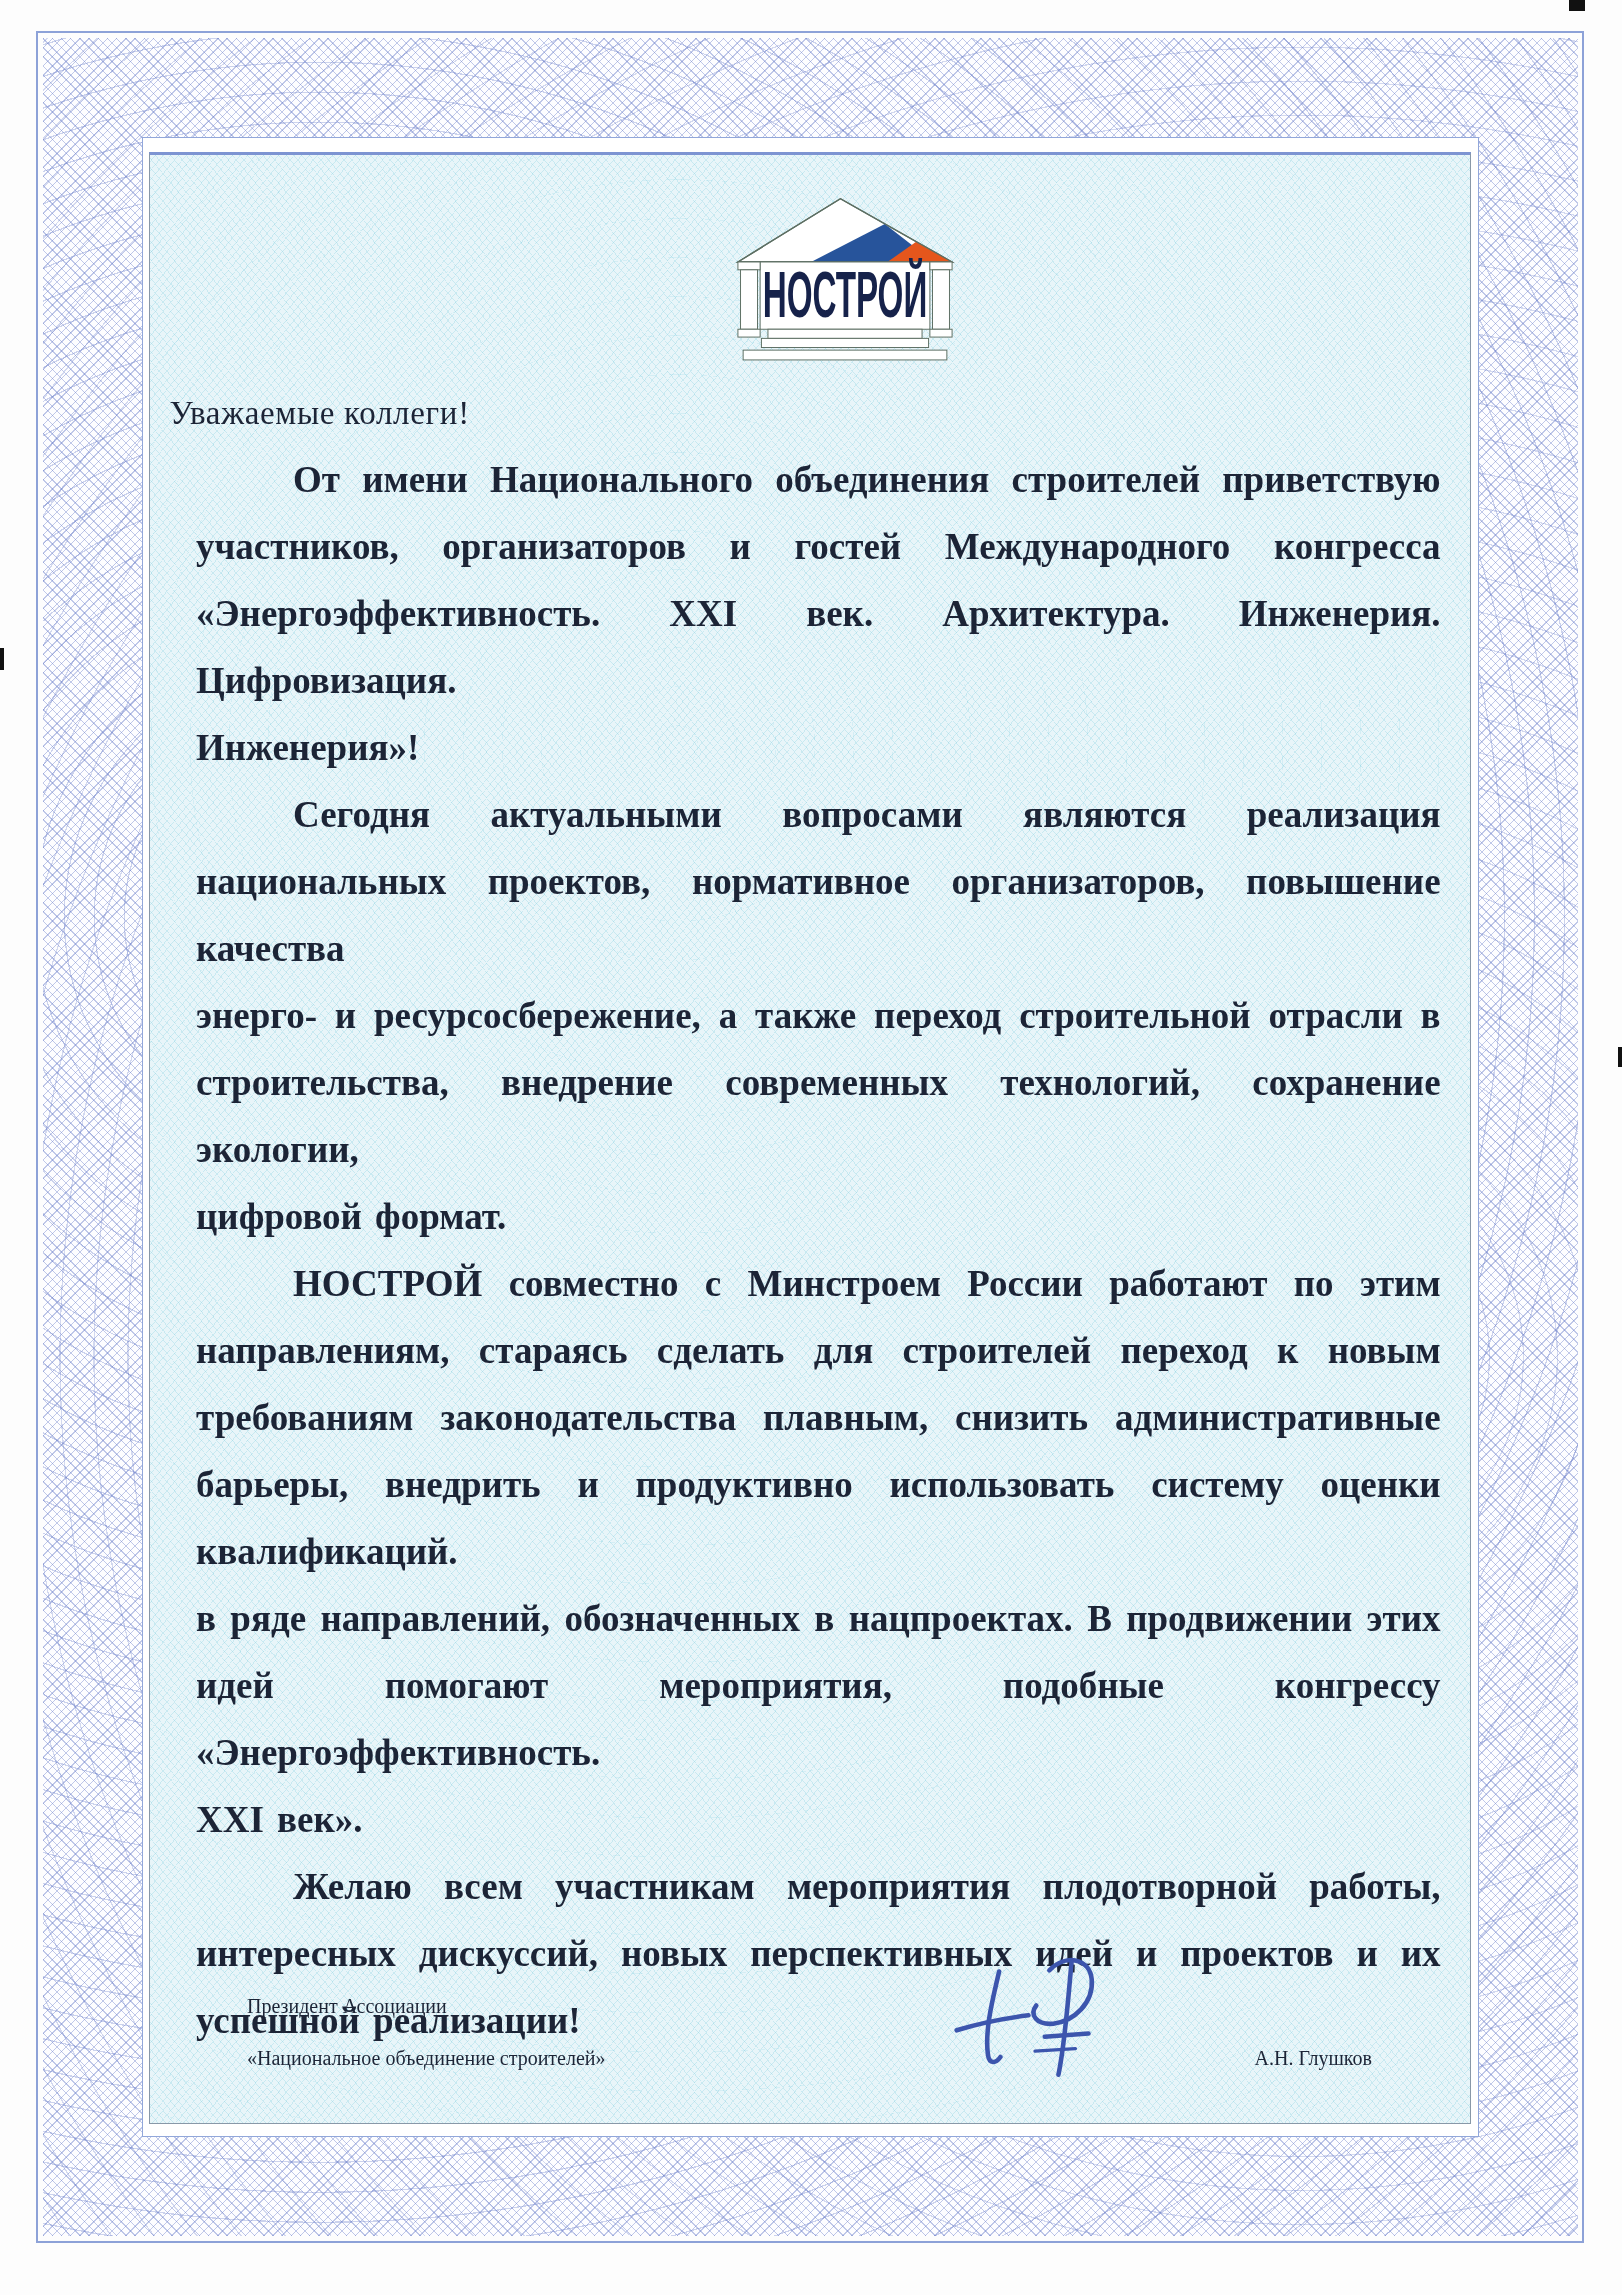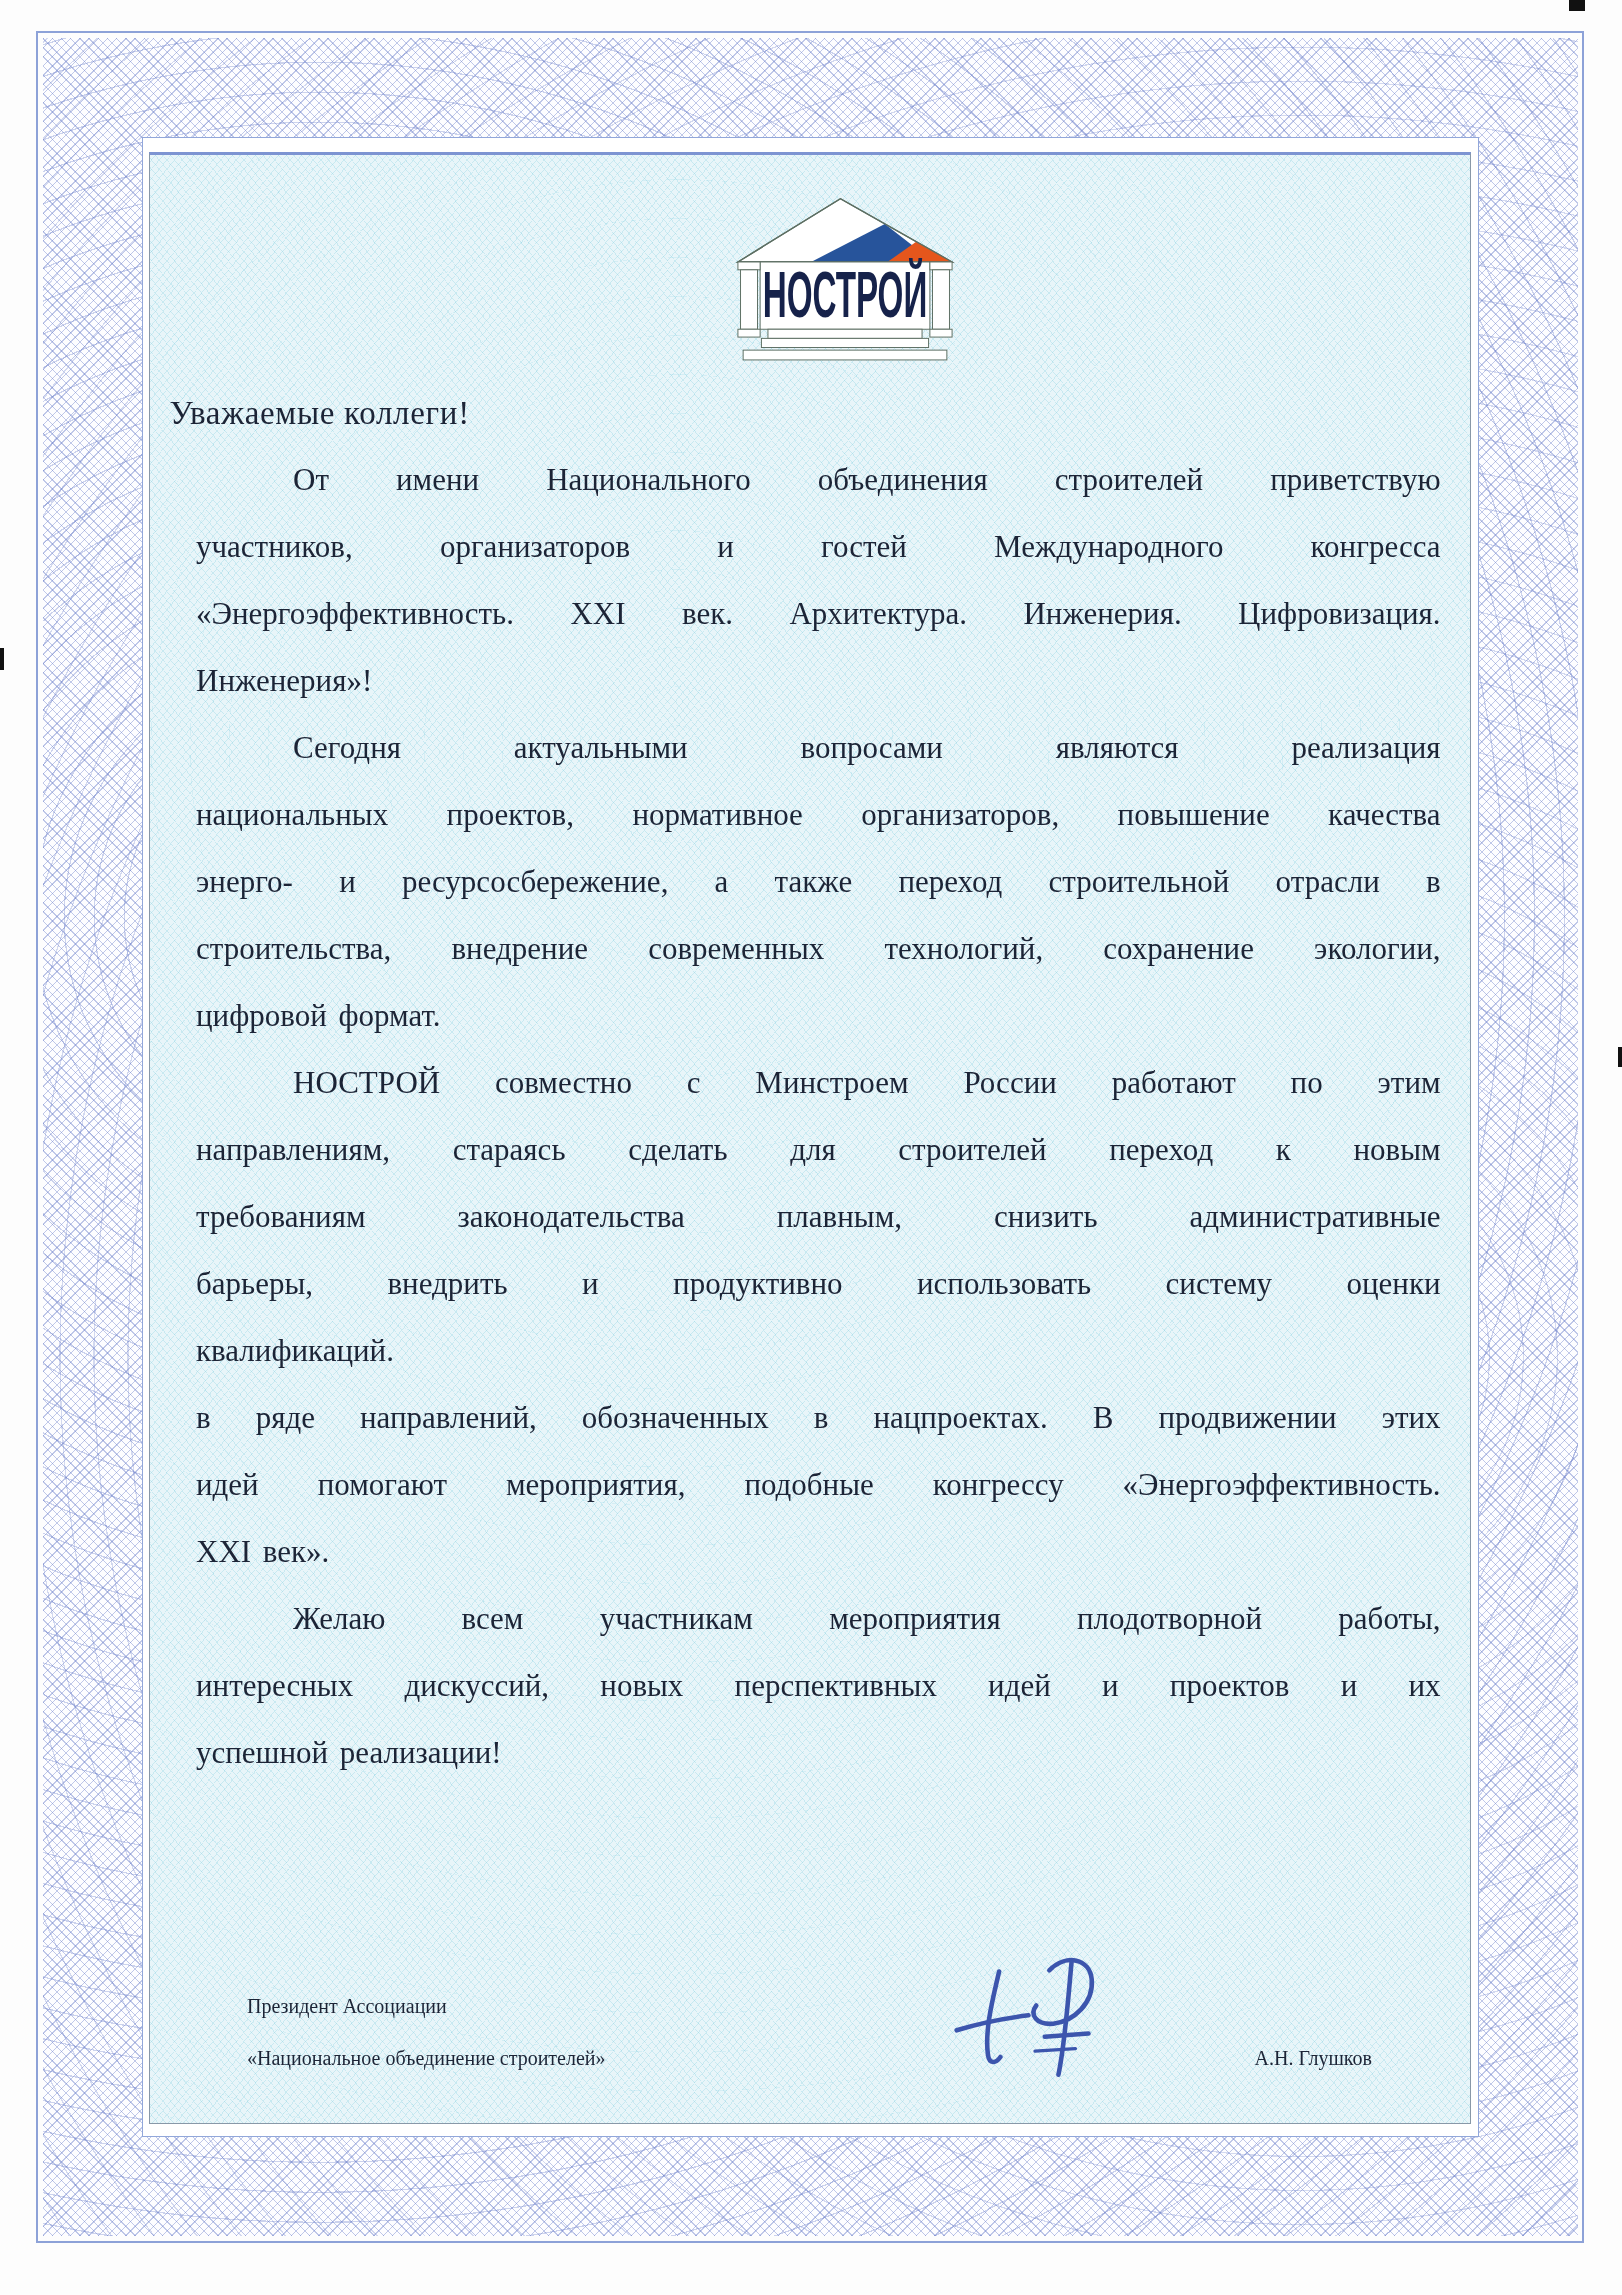--- a/index.html
+++ b/index.html
@@ -43,21 +43,21 @@
   .logo-wrap { width:222px; margin:38px auto 0 auto; transform:translateX(35px); }
   .logo-wrap svg { display:block; }
 
   
   .salutation {
     margin-top:34px; transform:translateX(19.6px);
     font-size:33px; font-weight:normal; letter-spacing:0.7px;
   }
   .letter-body {
     margin-top:14.4px; padding:0 29.4px 0 46px;
-    font-size:31px; line-height:67px; word-spacing:3.9px;
+    font-size:37px; line-height:67px; word-spacing:3.9px;font-weight:bold;
   }
   .line { text-align:justify; text-align-last:justify; }
   .line.last  { text-align-last:left; }
   .line.first { text-indent:97px; }
 
   
   .closing {
     position:absolute; left:12px; right:0; bottom:39px;
     padding:0 98px 0 85px; font-size:20px; line-height:52px;
   }

